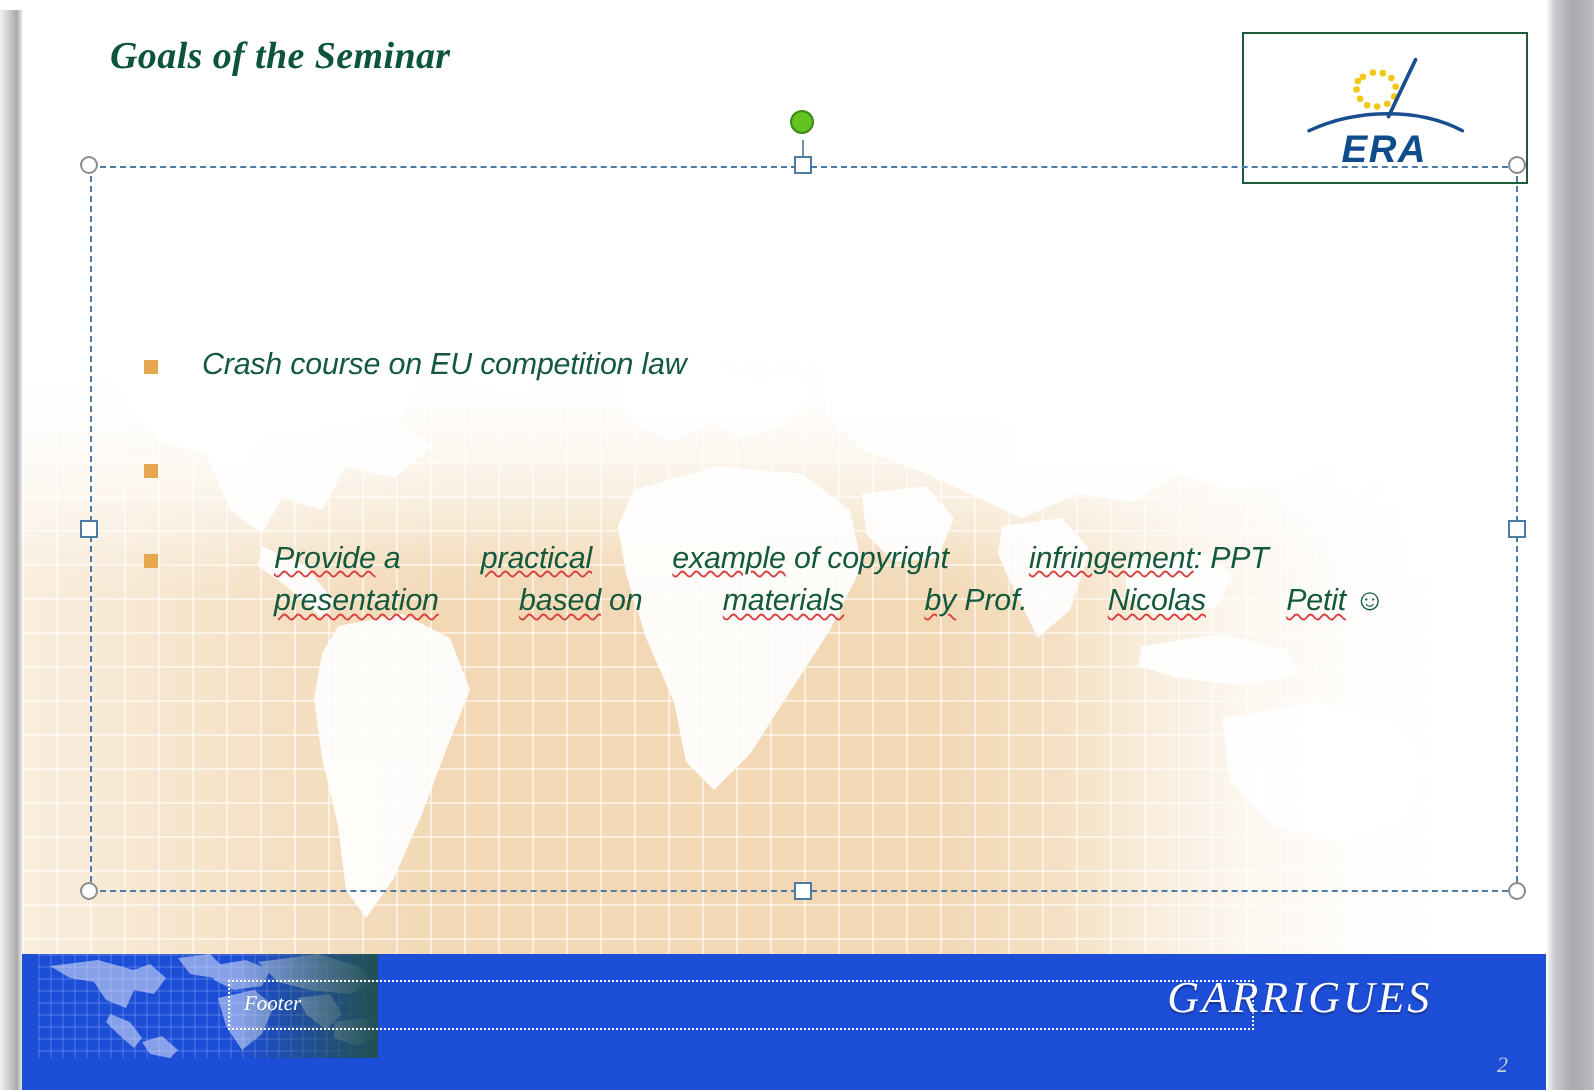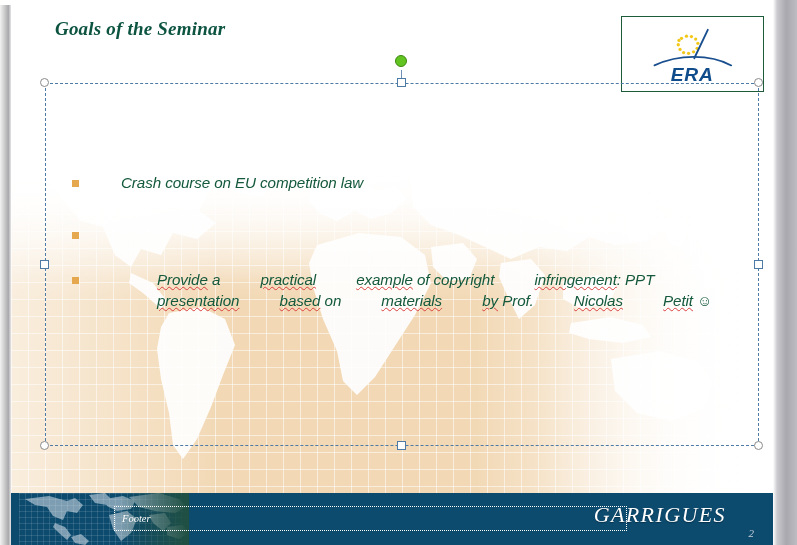--- a/index.html
+++ b/index.html
@@ -128,21 +128,20 @@
     position: absolute;
     left: 0; top: 0;
     width: 100%;
     padding: 88px 0 0 0;
   }
   .bullet-row {
     display: flex;
     align-items: flex-start;
     margin-bottom: 30px;
     padding-right: 8px;
-    gap: 20px;
   }
   .bullet-marker {
     flex: 0 0 auto;
     width: 7px; height: 7px;
     background: #e6a84e;
     margin: 8px 22px 0 26px;
   }
   .bullet-text {
     font-family: "Liberation Sans", sans-serif;
     font-size: 15.2px;
@@ -186,22 +185,22 @@
     background: #62c421;
     border: 1px solid #3f8a12;
   }
 
   
   .footer-bar {
     position: absolute;
     left: 0;
     bottom: 0;
     width: 763px;
-    height: 52px;
-    background: #0c4a6e;
+    height: 68px;
+    background: #1d4ed8;
     overflow: hidden;
   }
   .footer-map {
     position: absolute;
     left: 8px; top: 0;
     width: 170px; height: 52px;
     overflow: hidden;
     opacity: .85;
   }
   .footer-map .fgrid {
@@ -228,21 +227,21 @@
   }
   .footer-placeholder span {
     font-family: "Liberation Serif", "DejaVu Serif", serif;
     font-size: 10.5px;
     color: #ffffff;
     padding-left: 7px;
   }
 
   .brand {
     position: absolute;
-    right: 48px;
+    right: 58px;
     top: 9px;
     font-family: "Liberation Serif", "DejaVu Serif", serif;
     font-size: 22px;
     letter-spacing: 1.4px;
     color: #ffffff;
     text-shadow: 0 1px 1px rgba(0,0,0,.35);
     text-align: right;
   }
   .page-num {
     position: absolute;

